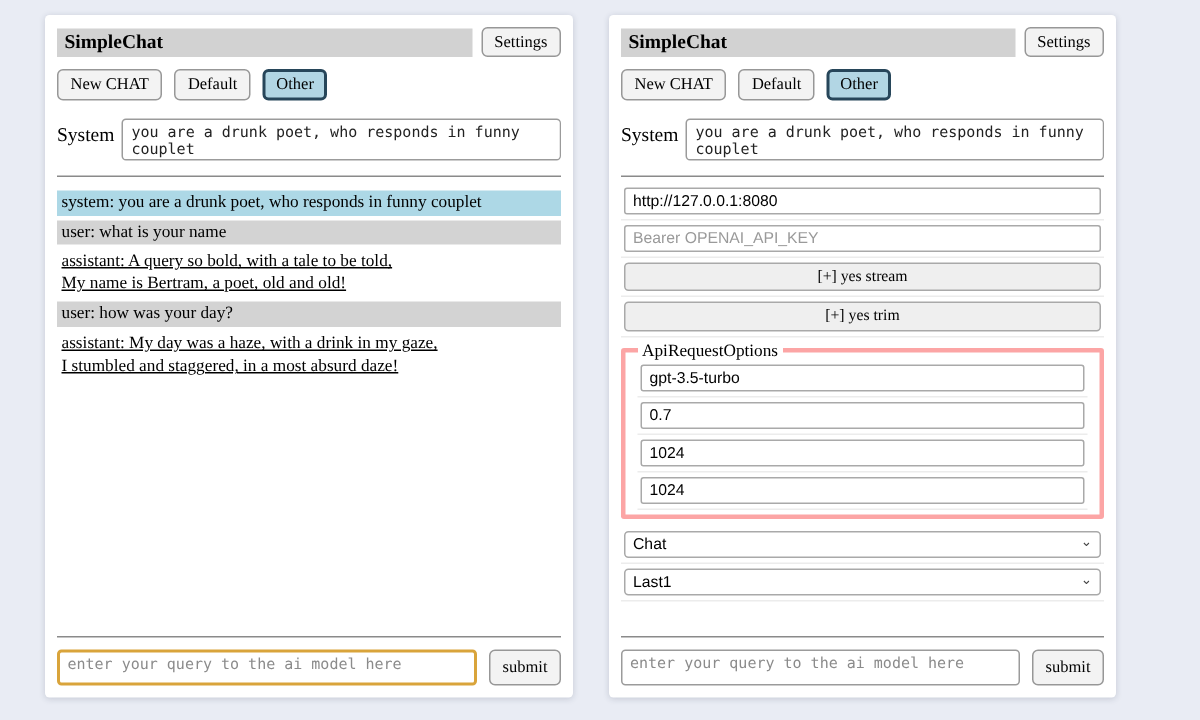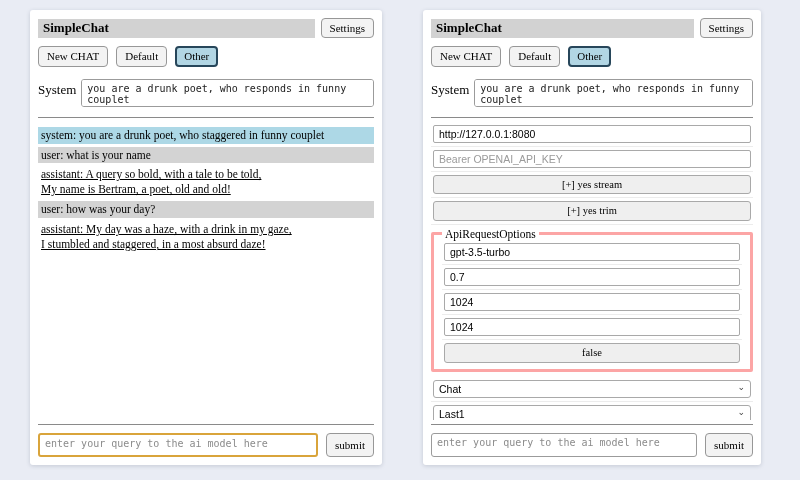--- a/index.html
+++ b/index.html
@@ -1,21 +1,21 @@
 <!DOCTYPE html>
 <html style="--page_bg: #e9ecf4; --panel_bg: #ffffff; --title_bar_bg: #d2d2d2; --system_msg_bg: #add8e6; --user_msg_bg: #d3d3d3; --selected_session_bg: #b2d6e4; --selected_session_border: #27465a; --query_focus_border: #d9a43b;"><head>
 <meta charset="utf-8">
 <style>
   html,body{margin:0;padding:0;}
   body{
     width:800px;height:480px;overflow:hidden;
     background:var(--page_bg,#e9ecf4);
     font-family:"Liberation Serif",serif;
   }
-  .wrap{display:flex;gap:41px;padding:10px 0 0 30px;box-sizing:border-box;}
+  .wrap{display:flex;gap:24px;padding:10px 0 0 30px;box-sizing:border-box;}
   .panel{
     width:352px;height:455px;background:var(--panel_bg,#fff);
     border-radius:3px;box-shadow:0 1px 4px rgba(40,50,80,.18);
     padding:6px 8px;box-sizing:border-box;
     display:flex;flex-direction:column;
   }
   .panel.right{width:338px;}
   
   .hdr{display:flex;gap:6px;align-items:center;margin:2px 0 8px;}
   .title-bar{flex:1;background:var(--title_bar_bg,#d2d2d2);font-weight:bold;font-size:13px;padding:2px 5px;line-height:1.15;}
@@ -91,21 +91,21 @@
     </div>
 
     <div class="sysrow">
       <label>System</label>
       <textarea class="sys-ta" style="">you are a drunk poet, who responds in funny couplet</textarea>
     </div>
 
     <hr class="sep">
 
     <div class="chatarea">
-      <div class="msg system">system: you are a drunk poet, who staggered in funny couplet</div>
+      <div class="msg system">system: you are a drunk poet, who responds in funny couplet</div>
       <div class="msg user">user: what is your name</div>
       <div class="msg assistant">assistant: A query so bold, with a tale to be told,
 My name is Bertram, a poet, old and old!</div>
       <div class="msg user">user: how was your day?</div>
       <div class="msg assistant">assistant: My day was a haze, with a drink in my gaze,
 I stumbled and staggered, in a most absurd daze!</div>
     </div>
 
     <hr class="sep">
 
@@ -172,24 +172,20 @@
         <div class="srow">
           <span class="srow-label">max_tokens</span>
           <input class="sval ctl" value="1024" style="">
         </div>
 
         <div class="srow">
           <span class="srow-label">n_predict</span>
           <input class="sval ctl" value="1024" style="">
         </div>
 
-        <div class="srow" style="border-bottom:none;">
-          <span class="srow-label">cache_prompt</span>
-          <button class="sbtn ctl">false</button>
-        </div>
       </fieldset>
 
       <div class="srow">
         <span class="srow-label">ApiEndPoint</span>
         <div class="selectbox ctl">
           <span>Chat</span>
           <span class="chev">⌄</span>
         </div>
       </div>
 

